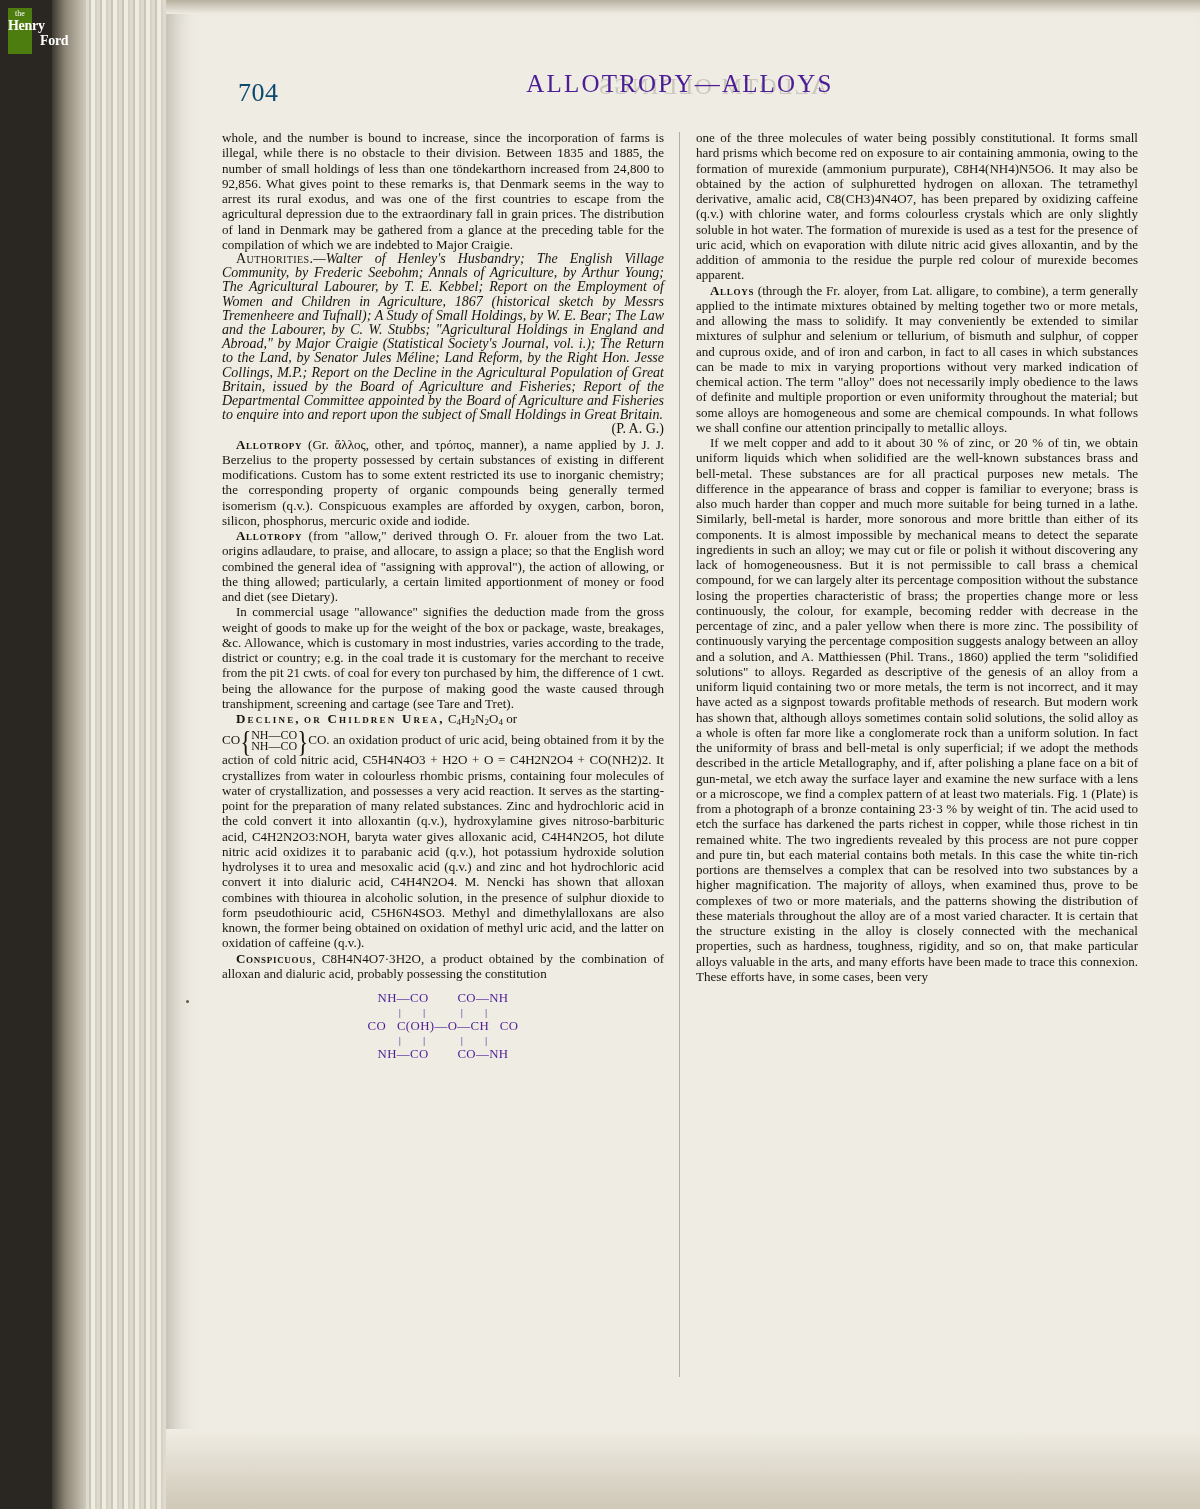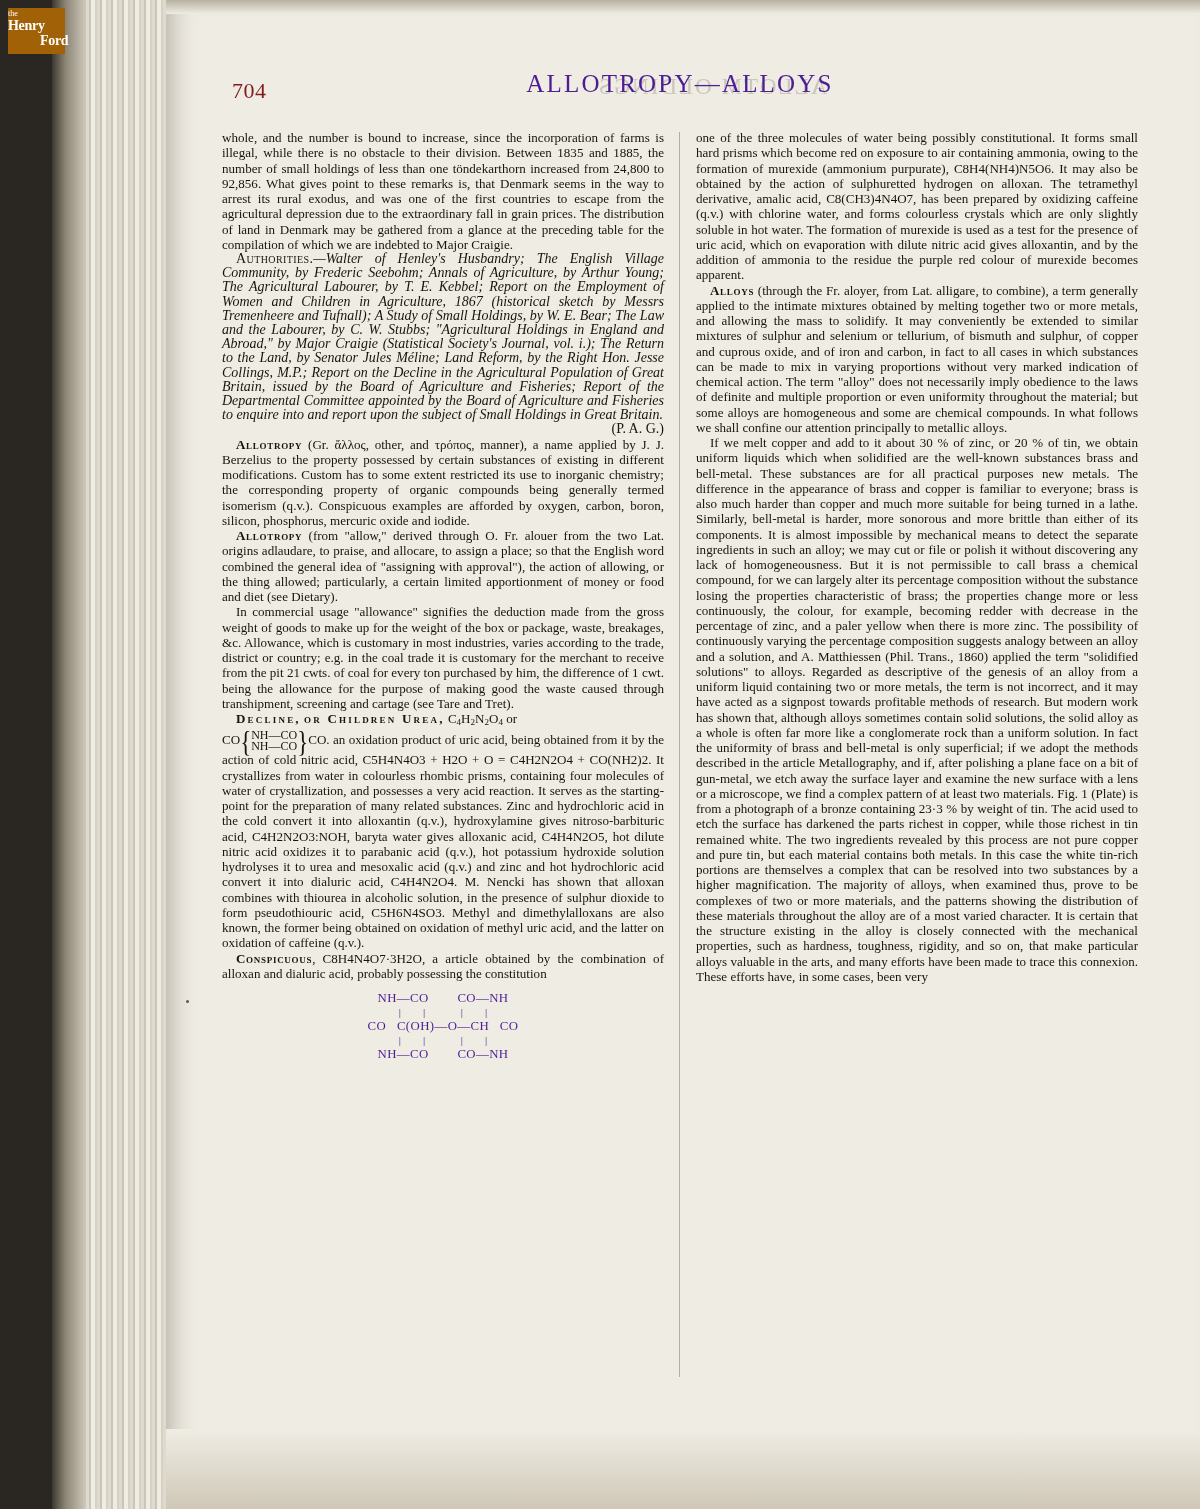--- a/index.html
+++ b/index.html
@@ -59,24 +59,25 @@
   #paper-bottom-edge {
     position: absolute;
     left: 166px; bottom: 0; width: 1034px; height: 80px;
     background: linear-gradient(to top, #cfc8b7, #efece3);
   }
 
   
   #logo {
     position: absolute;
     left: 8px; top: 8px;
-    width: 57px; height: 46px;
-    background: #a16207;
+    width: 24px; height: 46px;
+    background: #4d7c0f;
     color: #fff;
     font-family: "Liberation Serif", serif;
+    text-align: center;
     line-height: 1.05;
     padding-top: 2px;
     box-sizing: border-box;
   }
   #logo .the { font-size: 8px; display: block; margin-bottom: 1px; }
   #logo .henry { font-size: 14px; display: block; font-weight: bold; letter-spacing: -0.3px;}
   #logo .ford { font-size: 14px; display: block; font-weight: bold; letter-spacing: -0.3px; padding-left: 32px;}
 
   
   #content {
@@ -85,24 +86,24 @@
     top: 70px;
     width: 916px;
     height: 1300px;
   }
   #header {
     position: relative;
     height: 44px;
   }
   #folio {
     position: absolute;
-    left: 10px; top: 8px;
-    font-size: 22px;
+    left: 16px; top: 8px;
+    font-size: 26px;
     letter-spacing: 0.5px;
-    color: #7f1d1d;
+    color: #0c4a6e;
   }
   #running-head {
     position: absolute;
     left: 0; right: 0; top: 0;
     text-align: center;
     font-size: 25px;
     letter-spacing: 2.2px;
     color: #4c1d95;
   }
   
@@ -238,21 +239,21 @@
         <p>
           <span class="hw-wide">Decline,</span>
           <span class="hw-wide">or Children Urea,</span>
           <span>C<sub>4</sub>H<sub>2</sub>N<sub>2</sub>O<sub>4</sub></span> or
         </p>
         <p class="noindent">
           <span>CO</span><span class="brace">{</span><span class="struct"><span class="row">NH—CO</span><br><span class="row">NH—CO</span></span><span class="brace">}</span><span>CO.</span><span> an oxidation product of uric acid, being obtained from it by the action of cold nitric acid, C5H4N4O3 + H2O + O = C4H2N2O4 + CO(NH2)2. It crystallizes from water in colourless rhombic prisms, containing four molecules of water of crystallization, and possesses a very acid reaction. It serves as the starting-point for the preparation of many related substances. Zinc and hydrochloric acid in the cold convert it into alloxantin (q.v.), hydroxylamine gives nitroso-barbituric acid, C4H2N2O3:NOH, baryta water gives alloxanic acid, C4H4N2O5, hot dilute nitric acid oxidizes it to parabanic acid (q.v.), hot potassium hydroxide solution hydrolyses it to urea and mesoxalic acid (q.v.) and zinc and hot hydrochloric acid convert it into dialuric acid, C4H4N2O4. M. Nencki has shown that alloxan combines with thiourea in alcoholic solution, in the presence of sulphur dioxide to form pseudothiouric acid, C5H6N4SO3. Methyl and dimethylalloxans are also known, the former being obtained on oxidation of methyl uric acid, and the latter on oxidation of caffeine (q.v.).</span>
         </p>
 
         <p>
-          <span class="hw">Conspicuous</span><span>, C8H4N4O7·3H2O, a article obtained by the combination of alloxan and dialuric acid, probably possessing the constitution</span>
+          <span class="hw">Conspicuous</span><span>, C8H4N4O7·3H2O, a product obtained by the combination of alloxan and dialuric acid, probably possessing the constitution</span>
         </p>
 
         <div class="formula-block">
           <div class="fb-row">NH—CO        CO—NH</div>
           <div class="fb-row bond">|        |             |        |</div>
           <div class="fb-row">CO   C(OH)—O—CH   CO</div>
           <div class="fb-row bond">|        |             |        |</div>
           <div class="fb-row">NH—CO        CO—NH</div>
         </div>
       </div>

